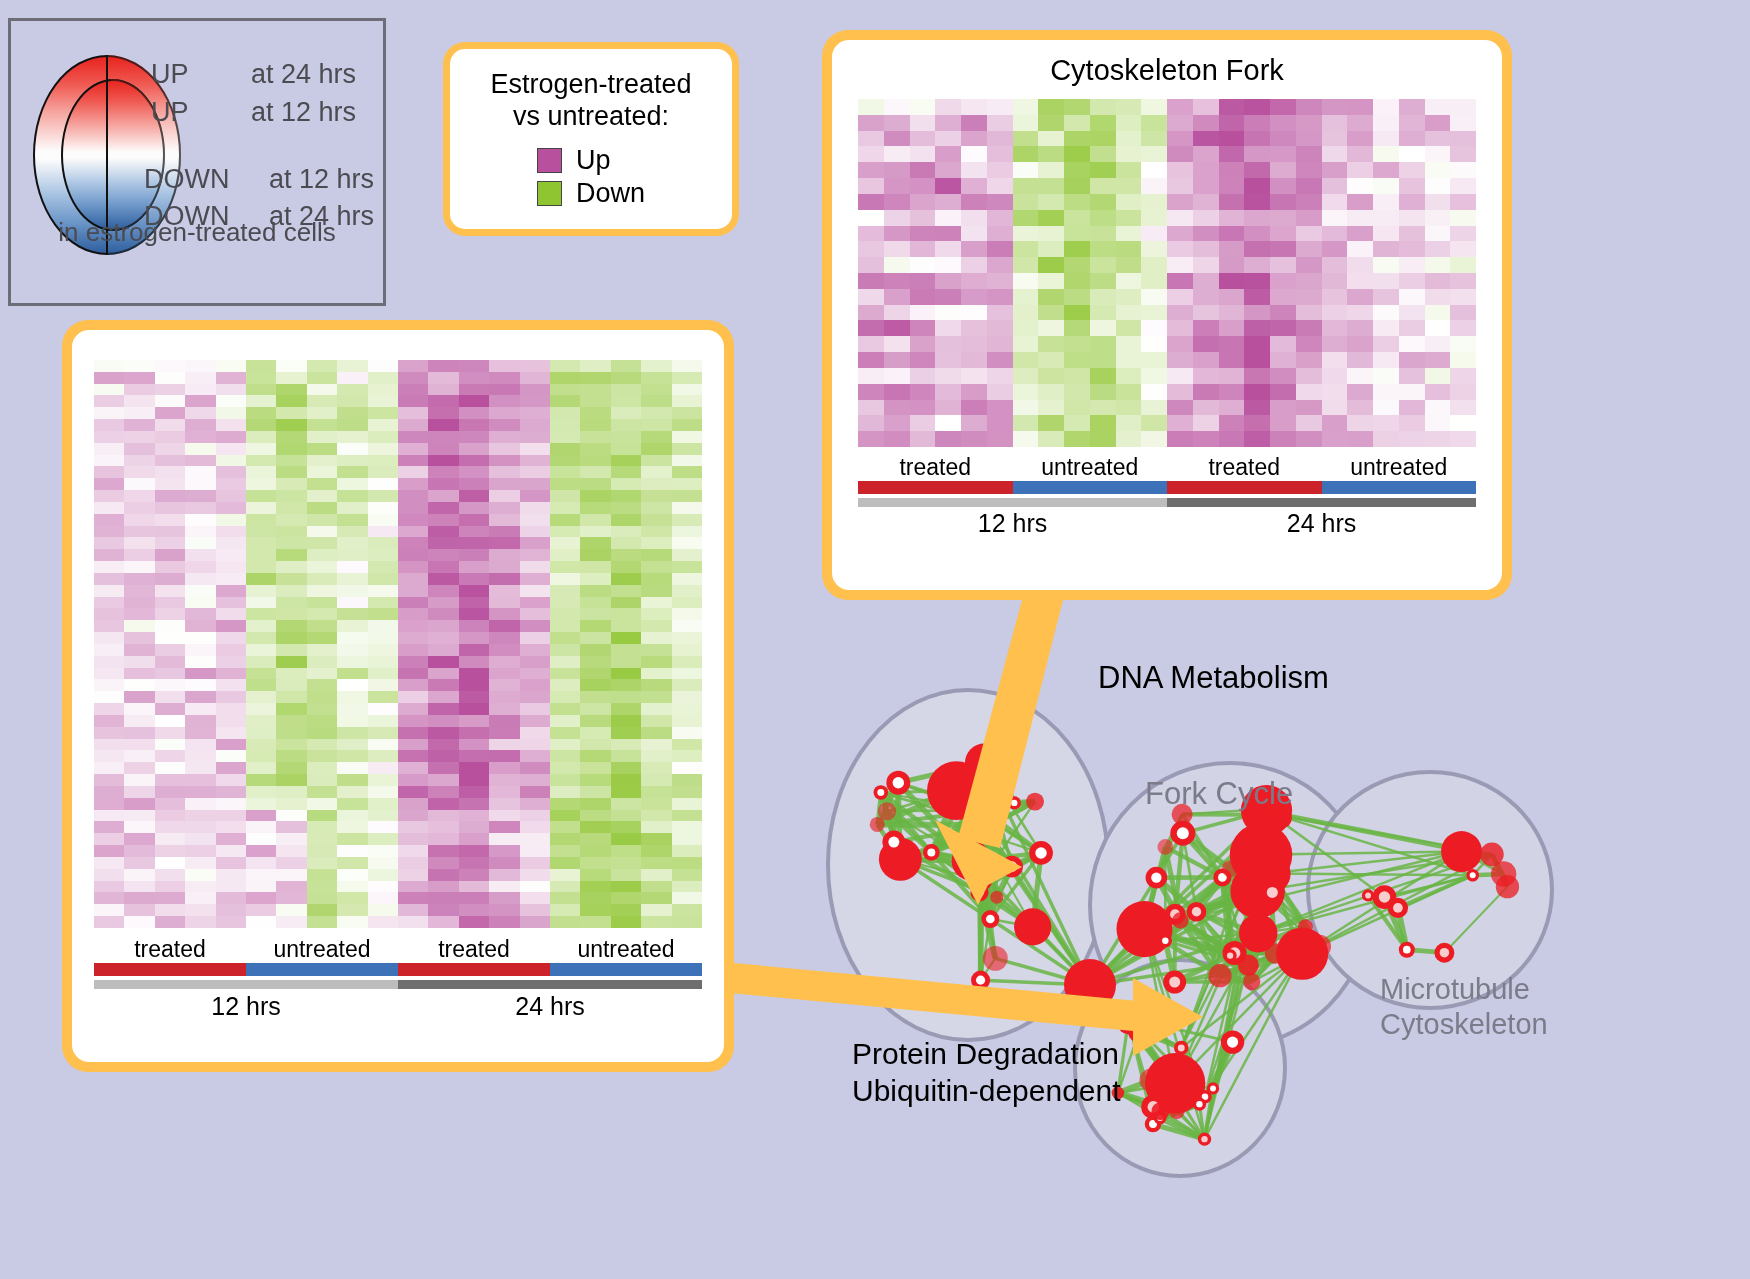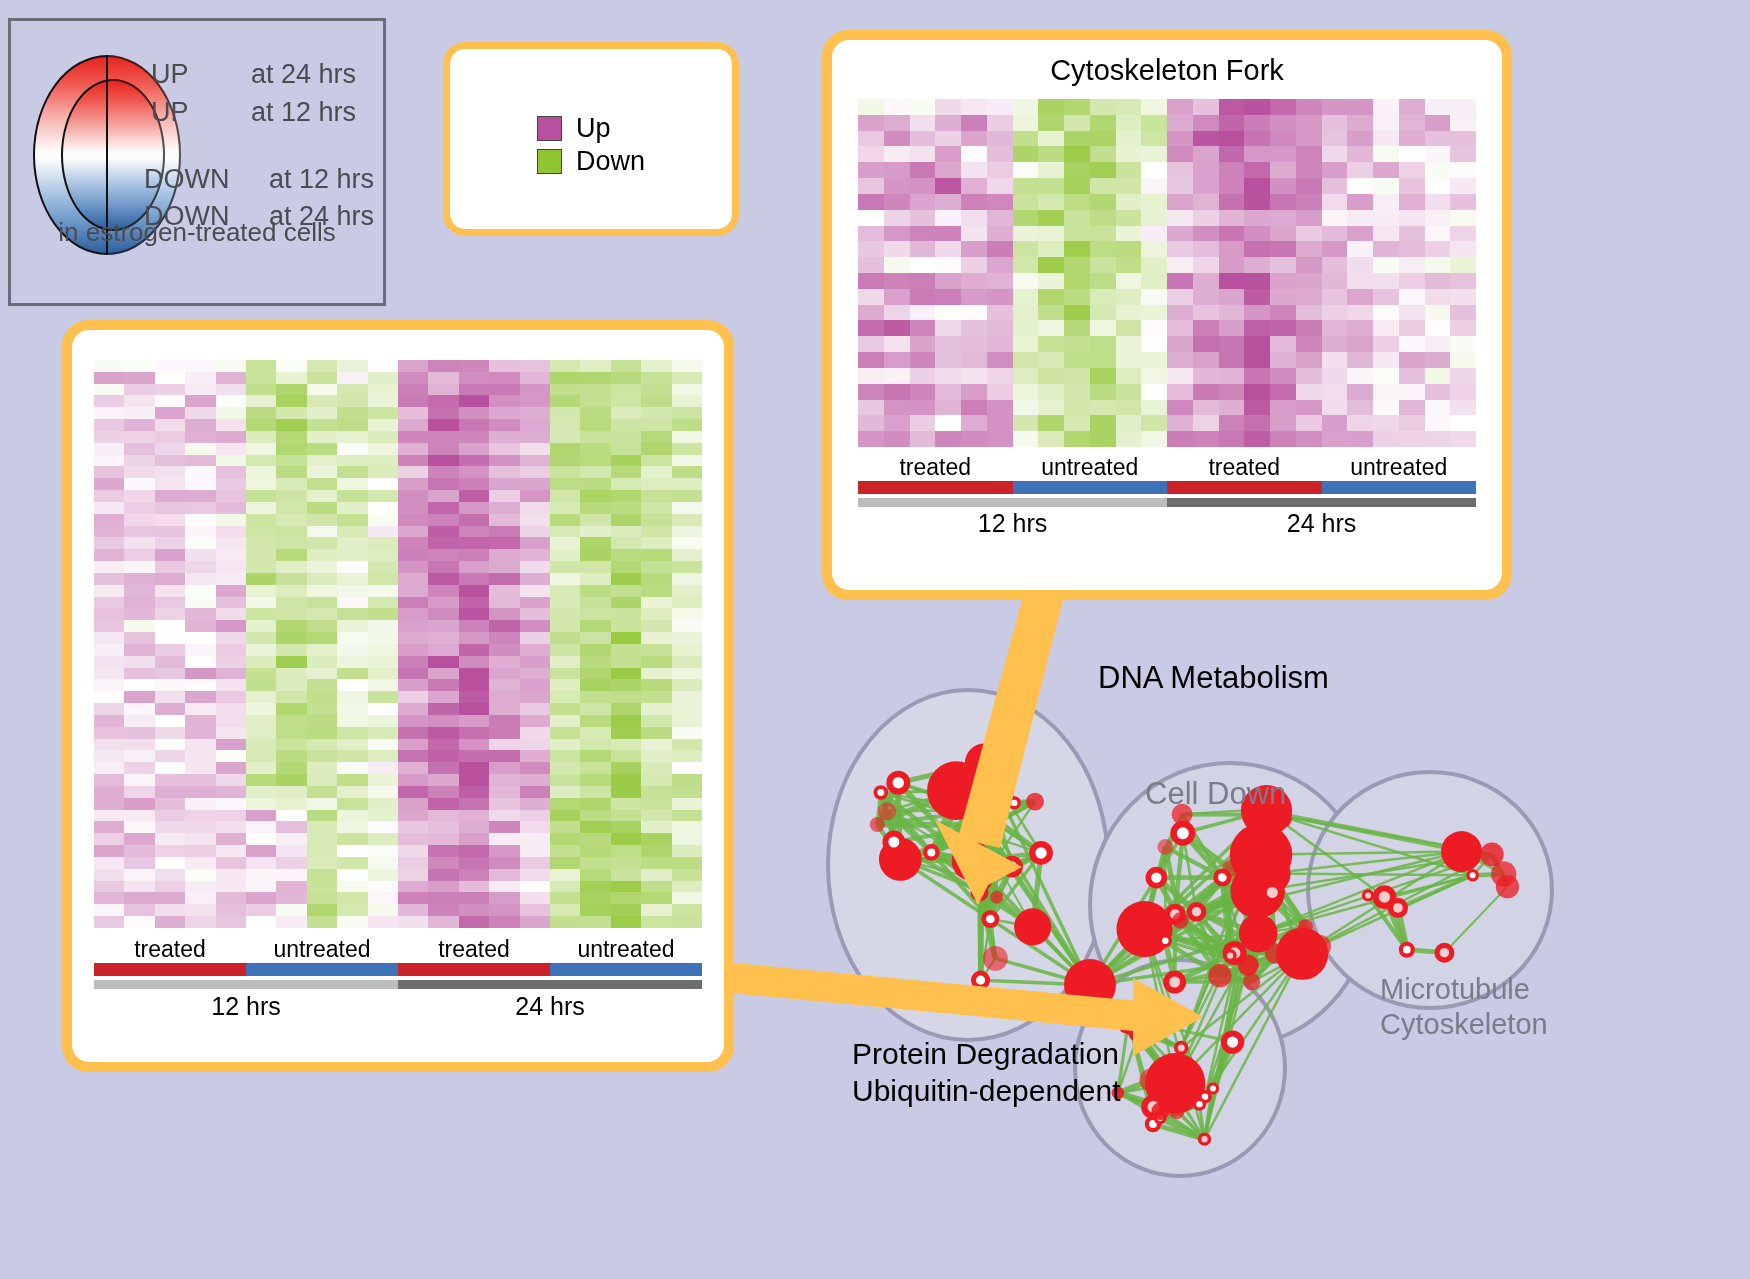--- a/index.html
+++ b/index.html
@@ -107,20 +107,24 @@
   <div class="wheel-label" style="left:258px;top:143px;">at 12 hrs</div>
   <div class="wheel-label" style="left:133px;top:180px;">DOWN</div>
   <div class="wheel-label" style="left:258px;top:180px;">at 24 hrs</div>
   <div class="wheel-sub">
     <div>in estrogen-treated cells</div>
   </div>
 </div>
 
 <div class="abs" id="ud-legend">
   <div class="inner">
+    <div class="ttl">
+      <div>Estrogen-treated</div>
+      <div>vs untreated:</div>
+    </div>
     <div style="margin-top:10px;">
       <div class="swrow">
         <span class="swatch" id="sw-up" style="background: rgb(184, 80, 158);"></span>
         <span class="swlabel">Up</span>
       </div>
       <div class="swrow">
         <span class="swatch" id="sw-down" style="background: rgb(143, 197, 49);"></span>
         <span class="swlabel">Down</span>
       </div>
     </div>
@@ -2175,21 +2179,21 @@
         <circle cx="370.0514117147889" cy="518.0177148850679" r="3.095343264453113" fill="#f8cdcd"></circle>
         <circle cx="370.46398974260825" cy="511.1704645055264" r="8.945089579327032" fill="#ed1c24" fill-opacity="0.91"></circle>
         <circle cx="423.0267557823064" cy="488.42970382254424" r="6.1481657130643725" fill="#ed1c24"></circle>
         <circle cx="423.0267557823064" cy="488.42970382254424" r="2.9511195422708987" fill="#ffffff"></circle>
         <circle cx="300" cy="385" r="26" fill="#ed1c24" fill-opacity="1.00"></circle>
         <circle cx="338" cy="418" r="12" fill="#ed1c24" fill-opacity="1.00"></circle>
       </g>
   </svg>
 
   <div class="cluster-label" style="left:308px;top:60px;font-size:31px;color:#000;">DNA Metabolism</div>
-  <div class="cluster-label" style="left:355px;top:176px;font-size:31px;color:#7b7b8a;">Cell Down</div>
+  <div class="cluster-label" style="left:355px;top:176px;font-size:31px;color:#7b7b8a;">Fork Cycle</div>
   <div class="cluster-label" style="left:590px;top:372px;font-size:29px;color:#7b7b8a;line-height:1.2;text-align:left;">
     <div>Microtubule</div>
     <div>Cytoskeleton</div>
   </div>
   <div class="cluster-label" style="left:62px;top:436px;font-size:30px;color:#000;line-height:1.22;">
     <div>Protein Degradation</div>
     <div>Ubiquitin-dependent</div>
   </div>
 </div>
 

